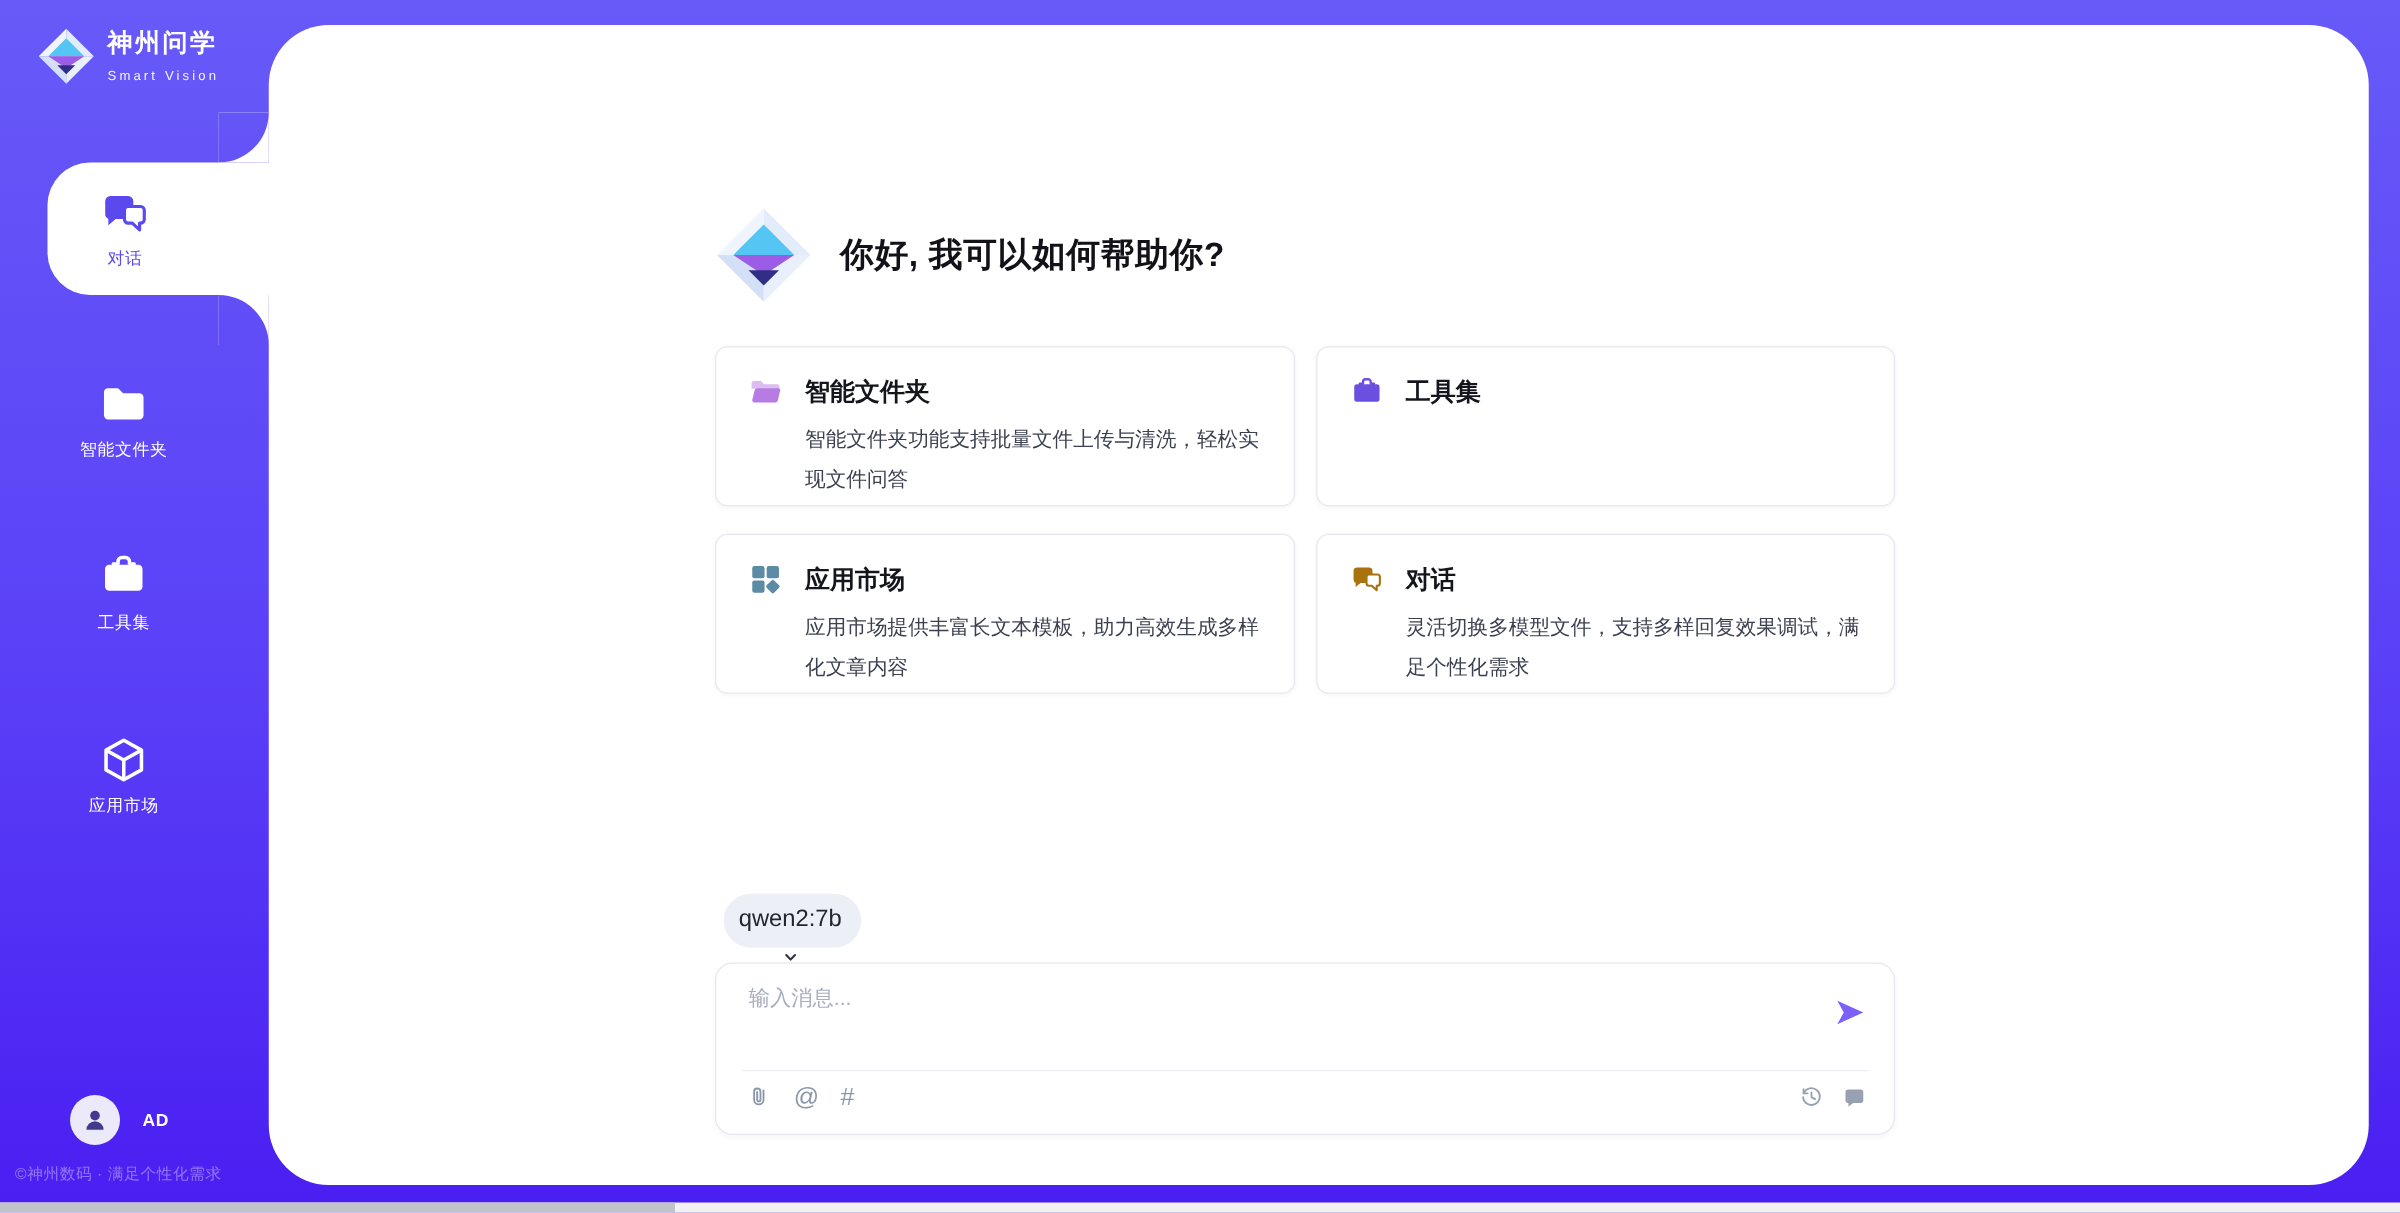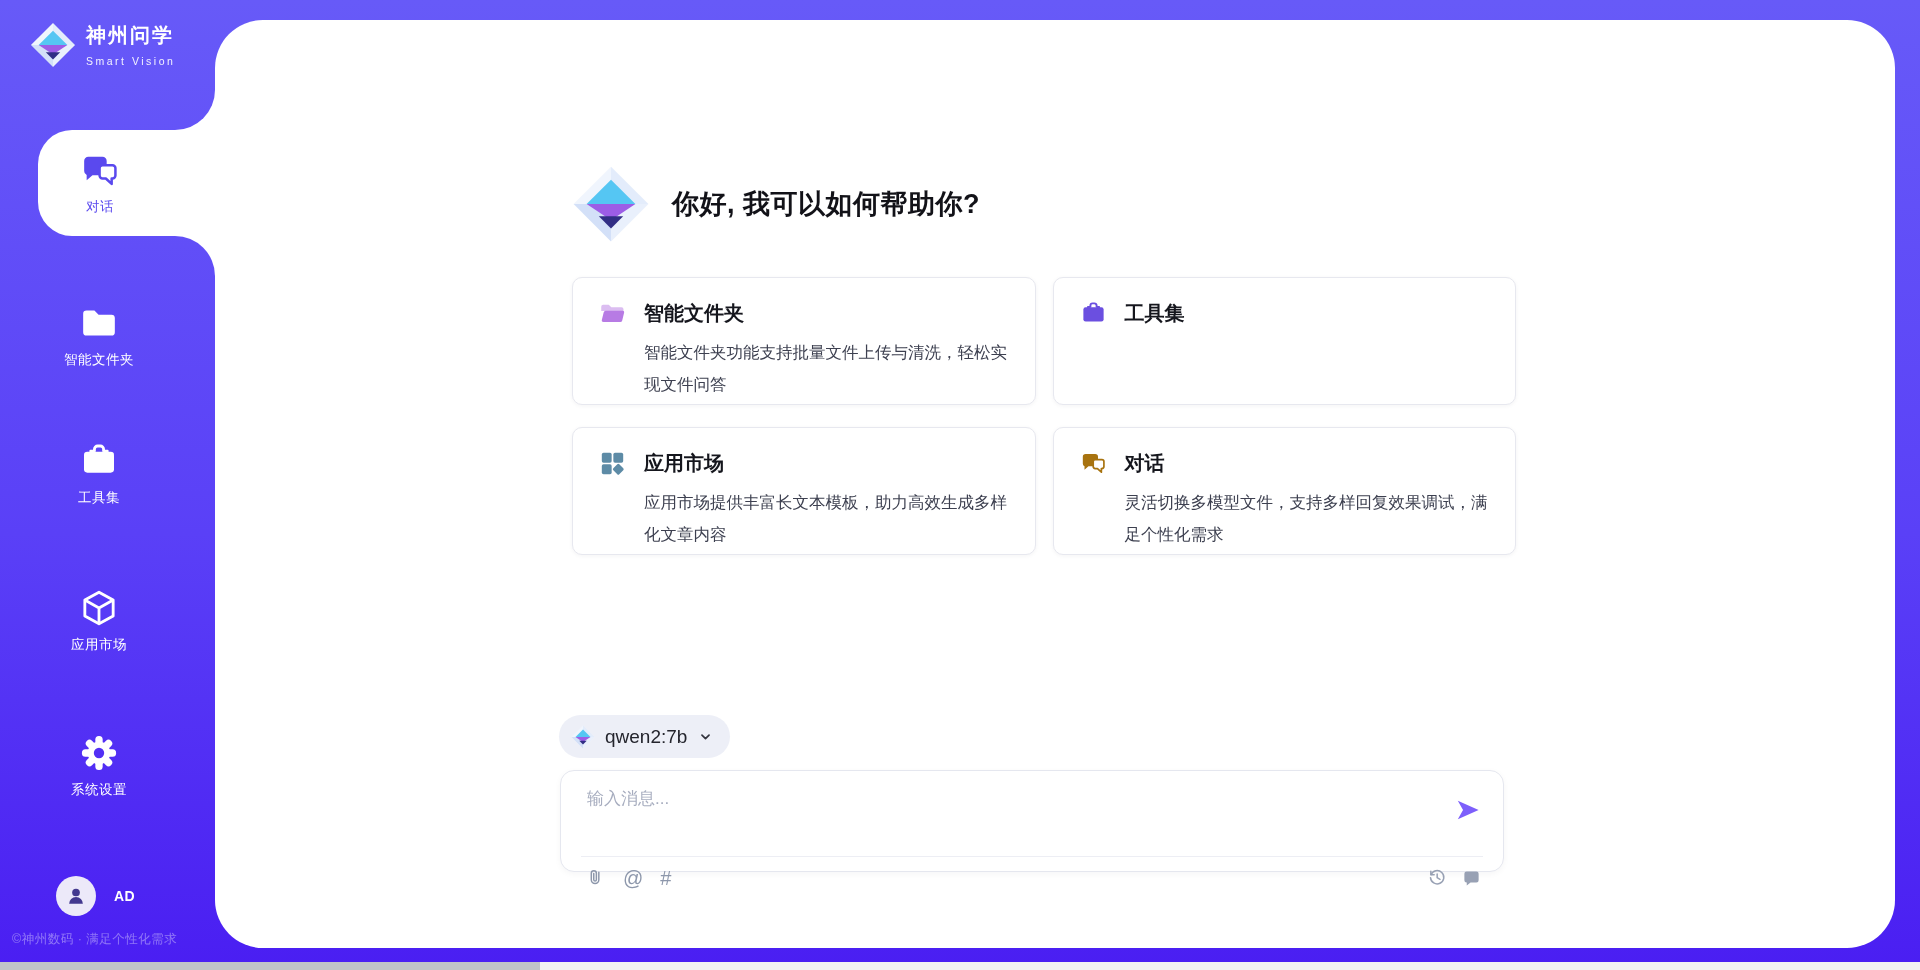--- a/index.html
+++ b/index.html
@@ -40,26 +40,26 @@
   .cards{position:absolute;left:357px;top:257px;width:944px;display:grid;
          grid-template-columns:1fr 1fr;column-gap:17px;row-gap:22px;}
   .card{height:128px;background:#fff;border:1px solid #e7e8ef;border-radius:10px;
         padding:22px 18px 0 26px;box-shadow:0 1px 4px rgba(30,30,60,.05);cursor:pointer;}
   .card-head{display:flex;align-items:center;gap:18px;}
   .card-title{font-size:20px;font-weight:700;color:#15161d;}
   .card-desc{margin:9px 0 0 45px;font-size:16.5px;line-height:32px;color:#3d4050;}
   .ic-folder-open{color:#b77be4;} .ic-briefcase{color:#6b4fe0;}
   .ic-apps{color:#5d8ba6;} .ic-chat-gold{color:#a8730f;}
   
-  .pill{position:absolute;left:344px;top:695px;height:43px;padding:0 16px 0 12px;
-        background:#edeff7;border-radius:22px;display:flex;align-items:center;gap:10px;cursor:pointer;}
+  .pill{position:absolute;left:364px;top:695px;height:43px;padding:0 16px 0 12px;
+        background:#edeff7;border-radius:22px;display:flex;align-items:center;gap:10px;cursor:pointer;flex-direction:column;}
   .pill-label{font-size:19px;color:#24252d;}
   .pill-chevron{color:#34353f;display:flex;}
   
-  .composer{position:absolute;left:345px;top:750px;width:944px;height:102px;background:#fff;
+  .composer{position:absolute;left:357px;top:750px;width:944px;height:138px;background:#fff;
             border:1px solid #e5e7ef;border-radius:14px;box-shadow:0 2px 6px rgba(30,30,60,.04);}
   .composer textarea{position:absolute;left:24px;top:14px;width:860px;height:62px;border:none;
             outline:none;resize:none;font-size:17px;color:#30323c;background:transparent;}
   .composer textarea::placeholder{color:#a7adbf;}
   .send-btn{position:absolute;right:20px;top:24px;width:30px;height:30px;display:flex;
             align-items:center;justify-content:center;color:#7d5ffb;cursor:pointer;}
   .comp-divider{position:absolute;left:20px;right:20px;top:85px;height:1px;background:#edeef4;}
   .tools-left{position:absolute;left:24px;top:96px;display:flex;align-items:center;gap:17px;color:#8d97ab;}
   .tools-right{position:absolute;right:22px;top:96px;display:flex;align-items:center;gap:15px;color:#98a1b4;}
   .tool{display:flex;align-items:center;justify-content:center;cursor:pointer;}
@@ -257,40 +257,20 @@
   <div class="nav-item" style="top:588px;">
     <span>
       <svg width="40" height="40" viewBox="0 0 48 48" fill="none" stroke="#fff" stroke-width="3.4" stroke-linejoin="round">
         <path d="M24 5l17 9.5v19L24 43 7 33.5v-19z"></path>
           <path d="M7 14.5L24 24l17-9.5M24 24v19"></path>
       </svg>
       </span>
     <span class="nav-label">应用市场</span>
   </div>
 
-  <div class="nav-item" style="top:733px;">
-    <span>
-      <svg width="40" height="40" viewBox="0 0 48 48">
-        <defs>
-            <mask id="gearhole">
-              <rect width="48" height="48" fill="#fff"></rect>
-              <circle cx="24" cy="24" r="6.2" fill="#000"></circle>
-            </mask>
-          </defs>
-        <g fill="#fff" mask="url(#gearhole)">
-          <circle cx="24" cy="24" r="13.5"></circle>
-          <rect x="19.6" y="3.5" width="8.8" height="41" rx="4.2"></rect>
-          <rect x="19.6" y="3.5" width="8.8" height="41" rx="4.2" transform="rotate(45 24 24)"></rect>
-          <rect x="19.6" y="3.5" width="8.8" height="41" rx="4.2" transform="rotate(90 24 24)"></rect>
-          <rect x="19.6" y="3.5" width="8.8" height="41" rx="4.2" transform="rotate(135 24 24)"></rect>
-        </g>
-      </svg>
-      </span>
-    <span class="nav-label">系统设置</span>
-  </div>
 
   <div class="user-row">
     <span class="avatar">
       <svg width="22" height="22" viewBox="0 0 24 24" fill="#43398f">
         <circle cx="12" cy="8.2" r="4.2"></circle>
           <path d="M4.5 20.5a7.5 7.5 0 0 1 15 0z"></path>
       </svg>
       </span>
     <span class="user-name">AD</span>
   </div>

